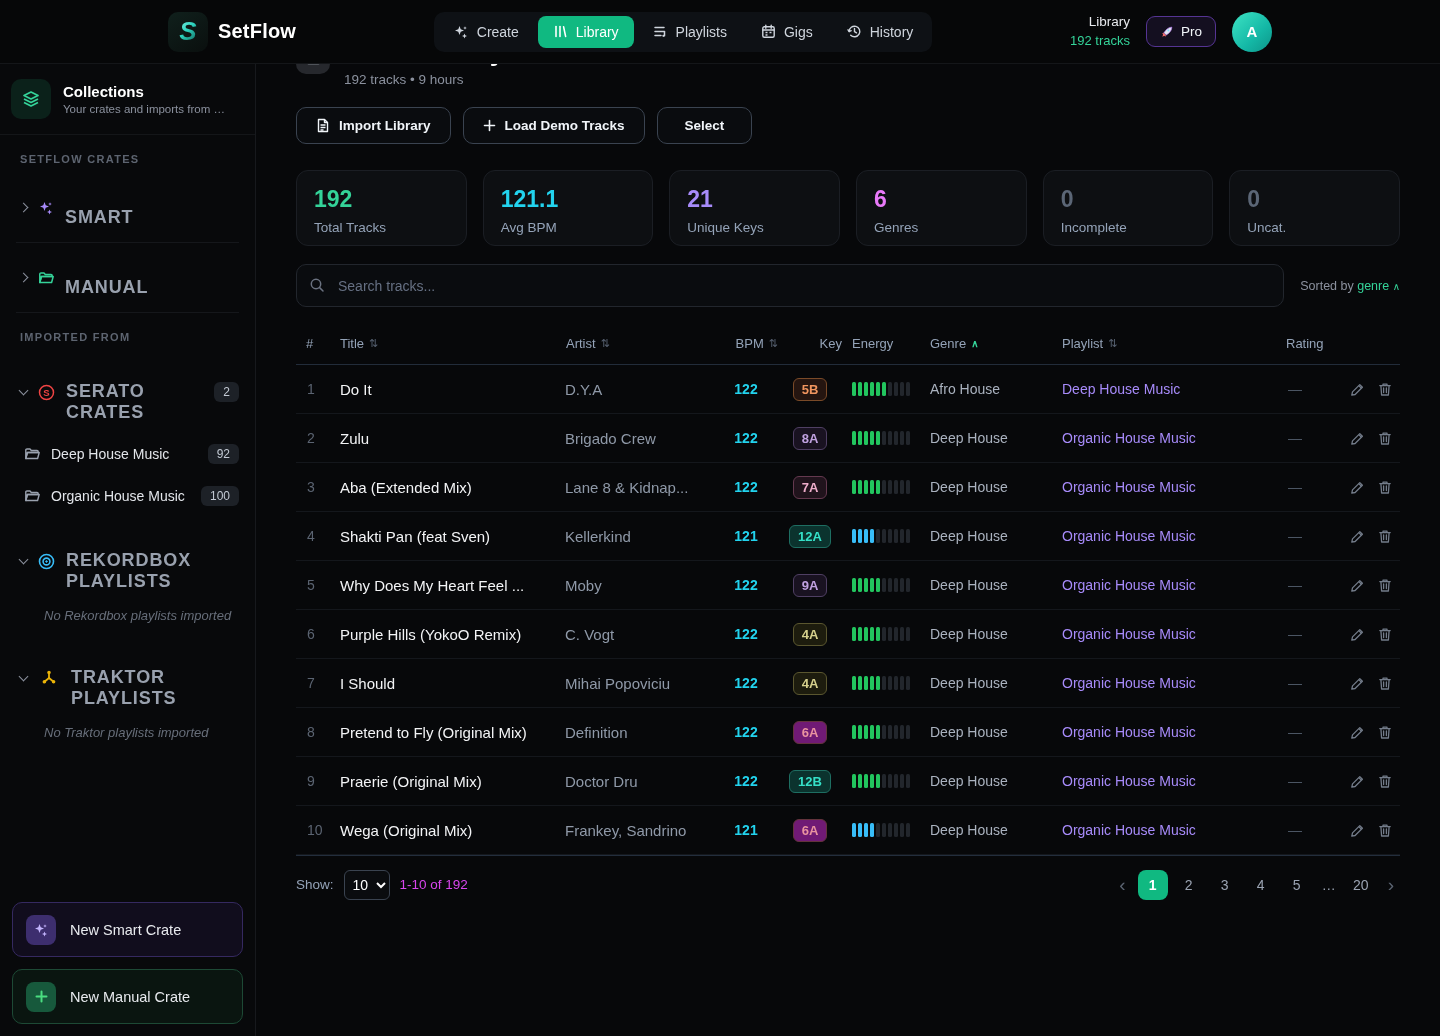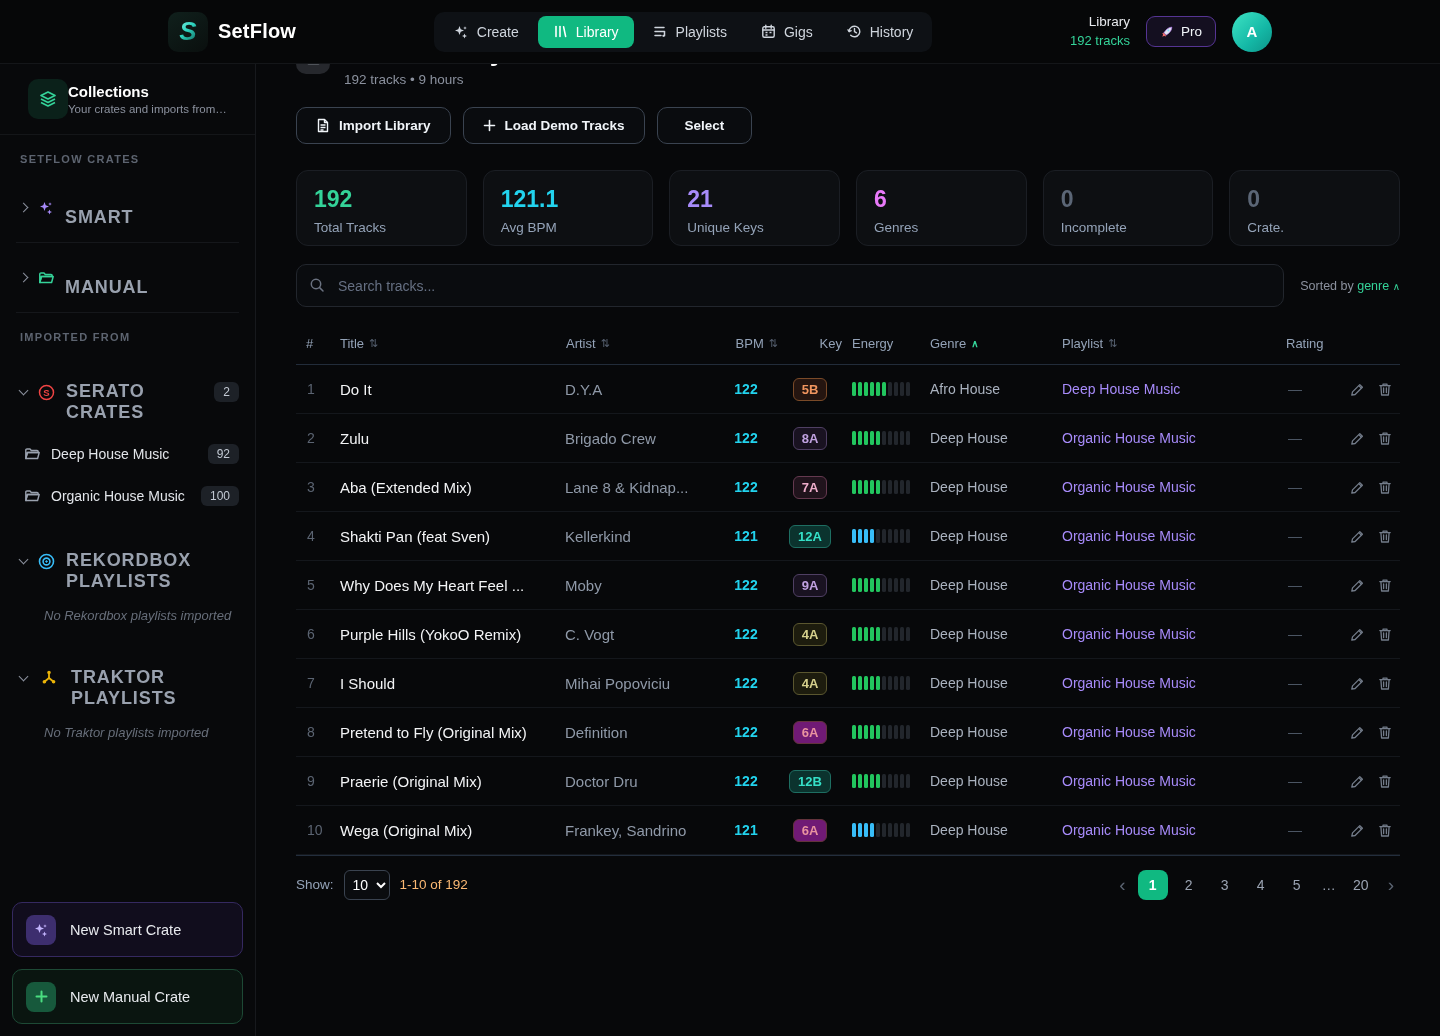--- a/index.html
+++ b/index.html
@@ -37,21 +37,21 @@
     color:#f1f5f9; font-size:13.5px; font-family:inherit; cursor:pointer; }
   .avatar { width:40px; height:40px; border-radius:50%;
     background:linear-gradient(135deg,#3ee4c4,#14b8a6 60%,#0d9488);
     display:flex; align-items:center; justify-content:center;
     color:#fff; font-size:15px; font-weight:700; cursor:pointer; }
 
   
   .sidebar { position:fixed; top:64px; left:0; width:256px; bottom:0;
     background:#08090b; border-right:1px solid #17191d;
     display:flex; flex-direction:column; }
-  .sb-head { display:flex; gap:0; padding:15px 28px; border-bottom:1px solid #141619; align-items:center;}
+  .sb-head { display:flex; gap:12px; padding:15px 11px; border-bottom:1px solid #141619; align-items:center;}
   .sb-head-icon { width:40px; height:40px; border-radius:10px; background:#0b211a;
     display:flex; align-items:center; justify-content:center; color:#34d399; flex:none;}
   .sb-head-text { min-width:0; }
   .sb-title { font-size:15px; font-weight:700; color:#fff; }
   .sb-sub { font-size:11.5px; color:#8b919e; margin-top:3px;
     white-space:nowrap; overflow:hidden; text-overflow:ellipsis; max-width:164px; }
   .sb-section { padding:18px 20px 8px; font-size:11px; font-weight:700;
     letter-spacing:1.3px; color:#5d6470; }
   .sb-row { display:flex; align-items:center; gap:11px; padding:14px 16px 14px 20px;
     cursor:pointer; }
@@ -141,21 +141,21 @@
   .c-rating { color:#4b5563; font-size:14px; padding-left:12px; }
   .c-actions { display:flex; justify-content:flex-end; gap:13px; padding-right:14px; }
   .row-ico { background:none; border:none; color:#737c8a; cursor:pointer; padding:0; }
 
   .tfoot { display:flex; align-items:center; justify-content:space-between;
     height:58px; border-top:1px solid #232e3d; }
   .tf-left { display:flex; align-items:center; gap:10px; }
   .tf-lbl { color:#94a3b8; font-size:13.5px; }
   .tf-select { background:#0a0c0f; border:1px solid #3a4350; border-radius:6px;
     color:#fff; font-size:14px; height:30px; padding:0 4px; font-family:inherit; }
-  .tf-range { color:#fdba74; font-size:13.5px; }
+  .tf-range { color:#d946ef; font-size:13.5px; }
   .tf-right { display:flex; align-items:center; gap:6px; }
   .pg-chev { background:none; border:none; color:#5b6472; font-size:19px; cursor:pointer;
     padding:0 6px; font-family:inherit; }
   .pg-num { width:30px; height:30px; border-radius:8px; background:none; border:none;
     color:#9aa3b2; font-size:14px; font-family:inherit; cursor:pointer;
     display:flex; align-items:center; justify-content:center; }
   .pg-num.active { background:#10b981; color:#fff; font-weight:700; }
   .pg-dots { color:#9aa3b2; font-size:14px; padding:0 4px; }
 </style>
 </head>
@@ -426,21 +426,21 @@
       <div class="stat-card">
         <div class="stat-val" style="color:#e879f9">6</div>
         <div class="stat-lbl">Genres</div>
       </div>
       <div class="stat-card">
         <div class="stat-val" style="color:#5b6676">0</div>
         <div class="stat-lbl">Incomplete</div>
       </div>
       <div class="stat-card">
         <div class="stat-val" style="color:#5b6676">0</div>
-        <div class="stat-lbl">Crate.</div>
+        <div class="stat-lbl">Uncat.</div>
       </div>
     </div>
 
   <div class="search-row">
     <div class="search-wrap">
       <span class="s-icon">
         <svg width="16" height="16" viewBox="0 0 16 16" fill="none" stroke="currentColor" stroke-width="1.5">
             <circle cx="7" cy="7" r="4.7"></circle>
             <path d="M10.6 10.6L14 14" stroke-linecap="round"></path>
           </svg>

